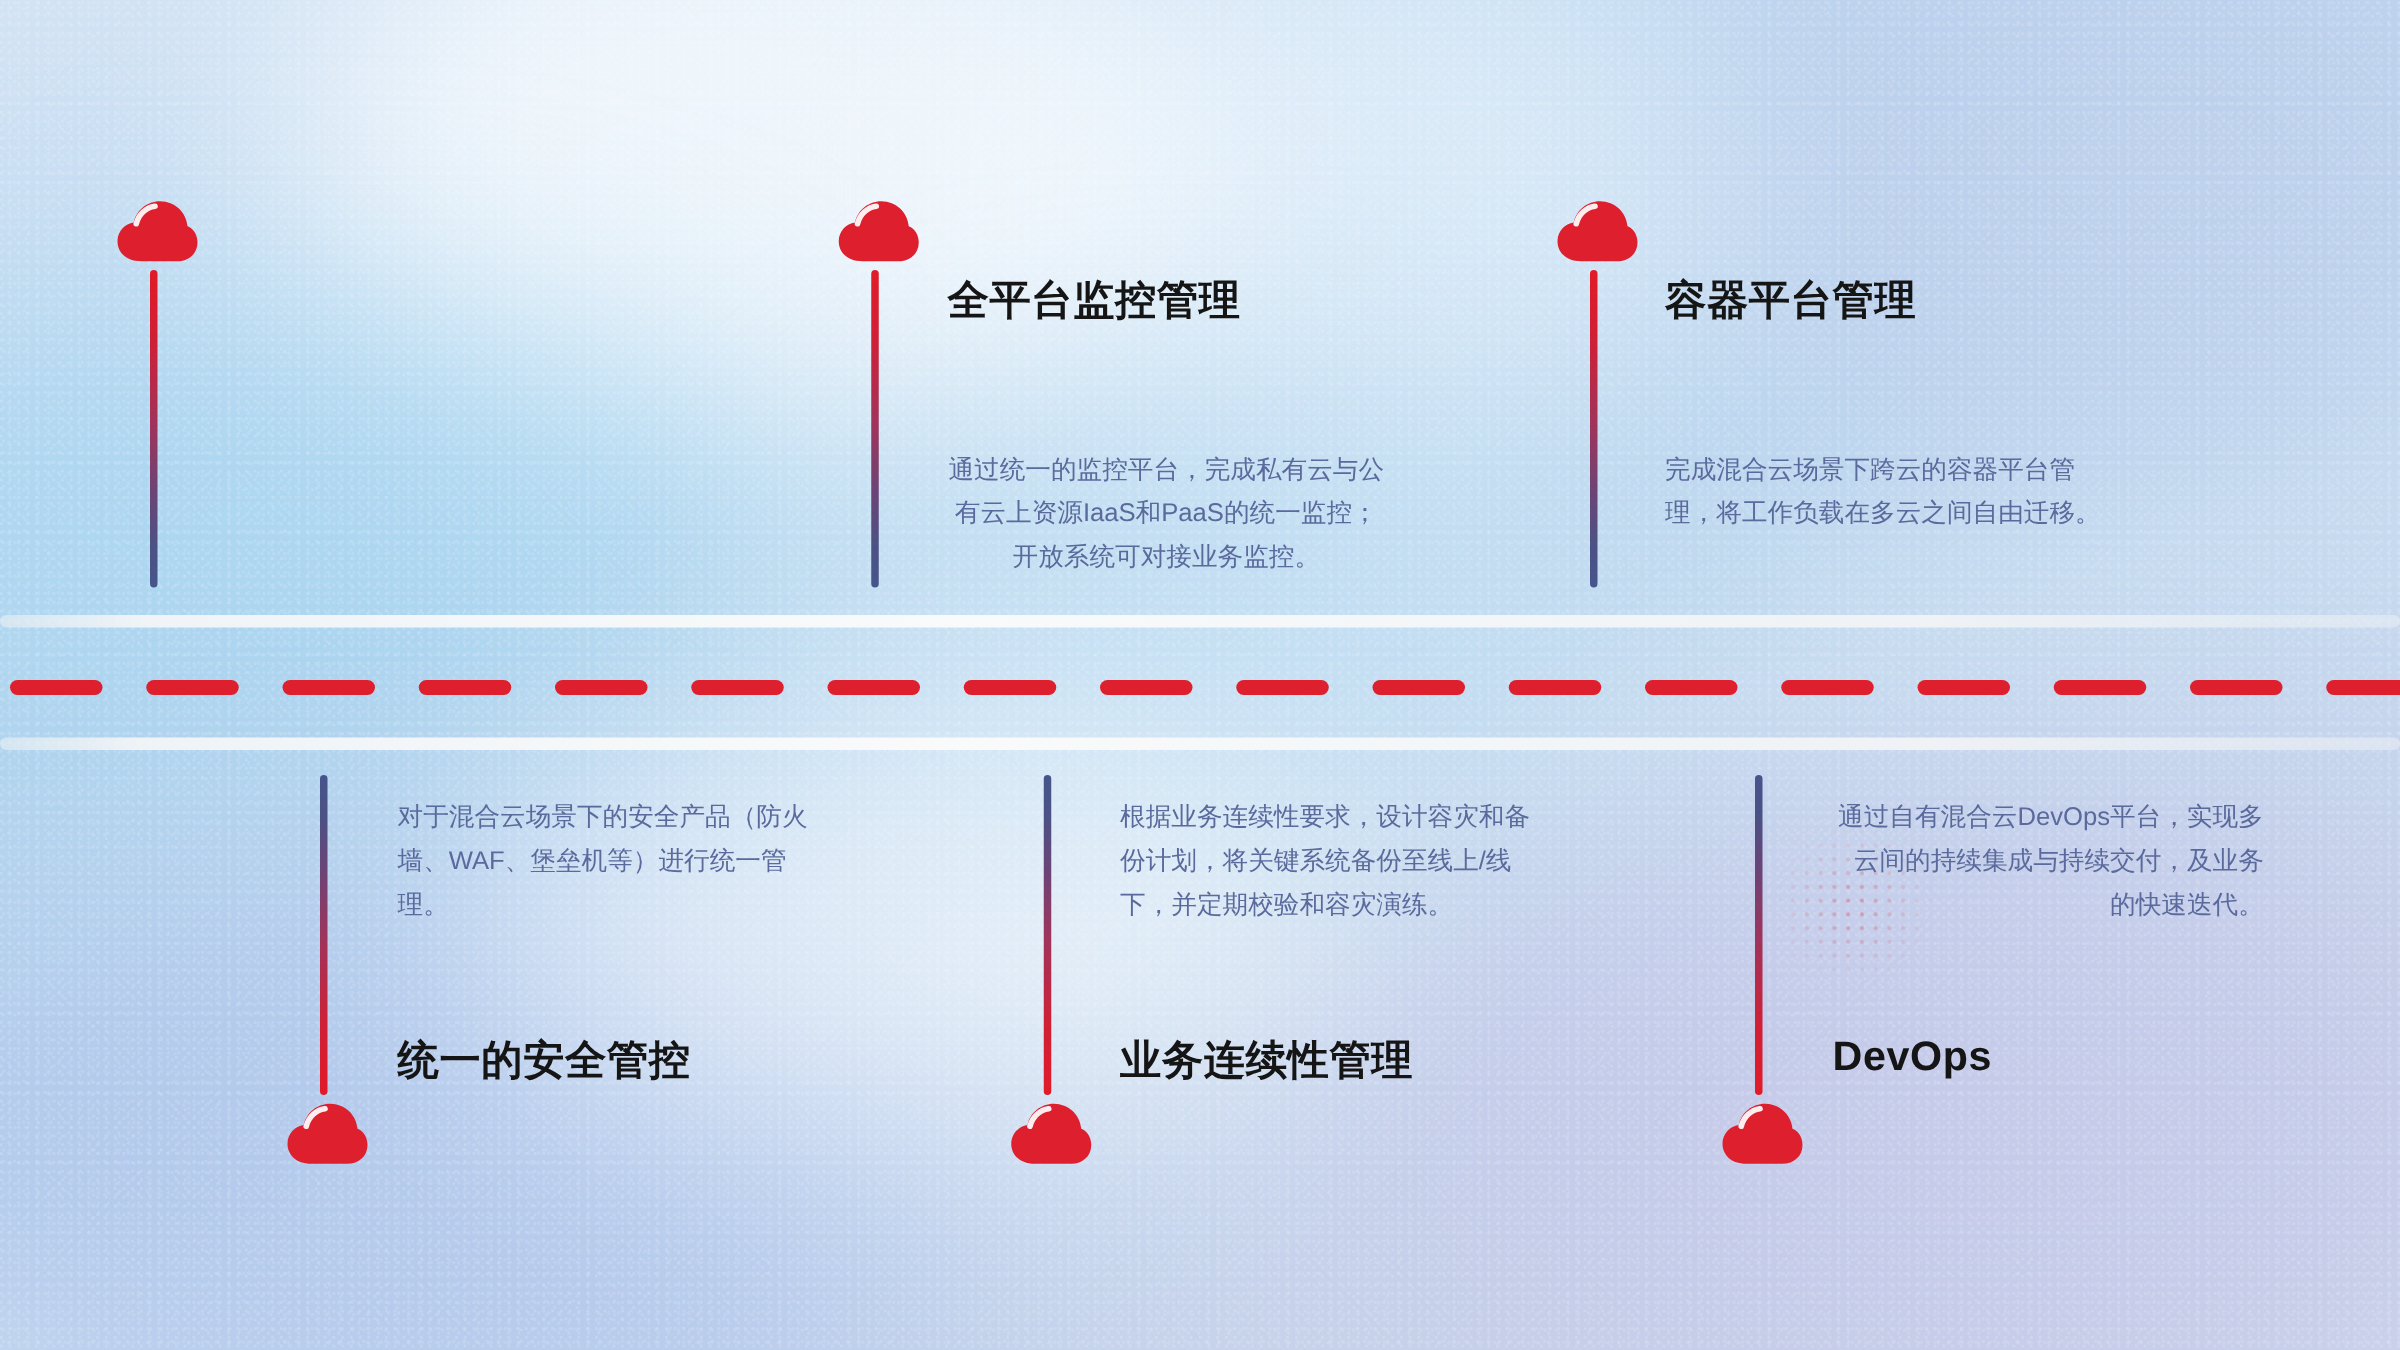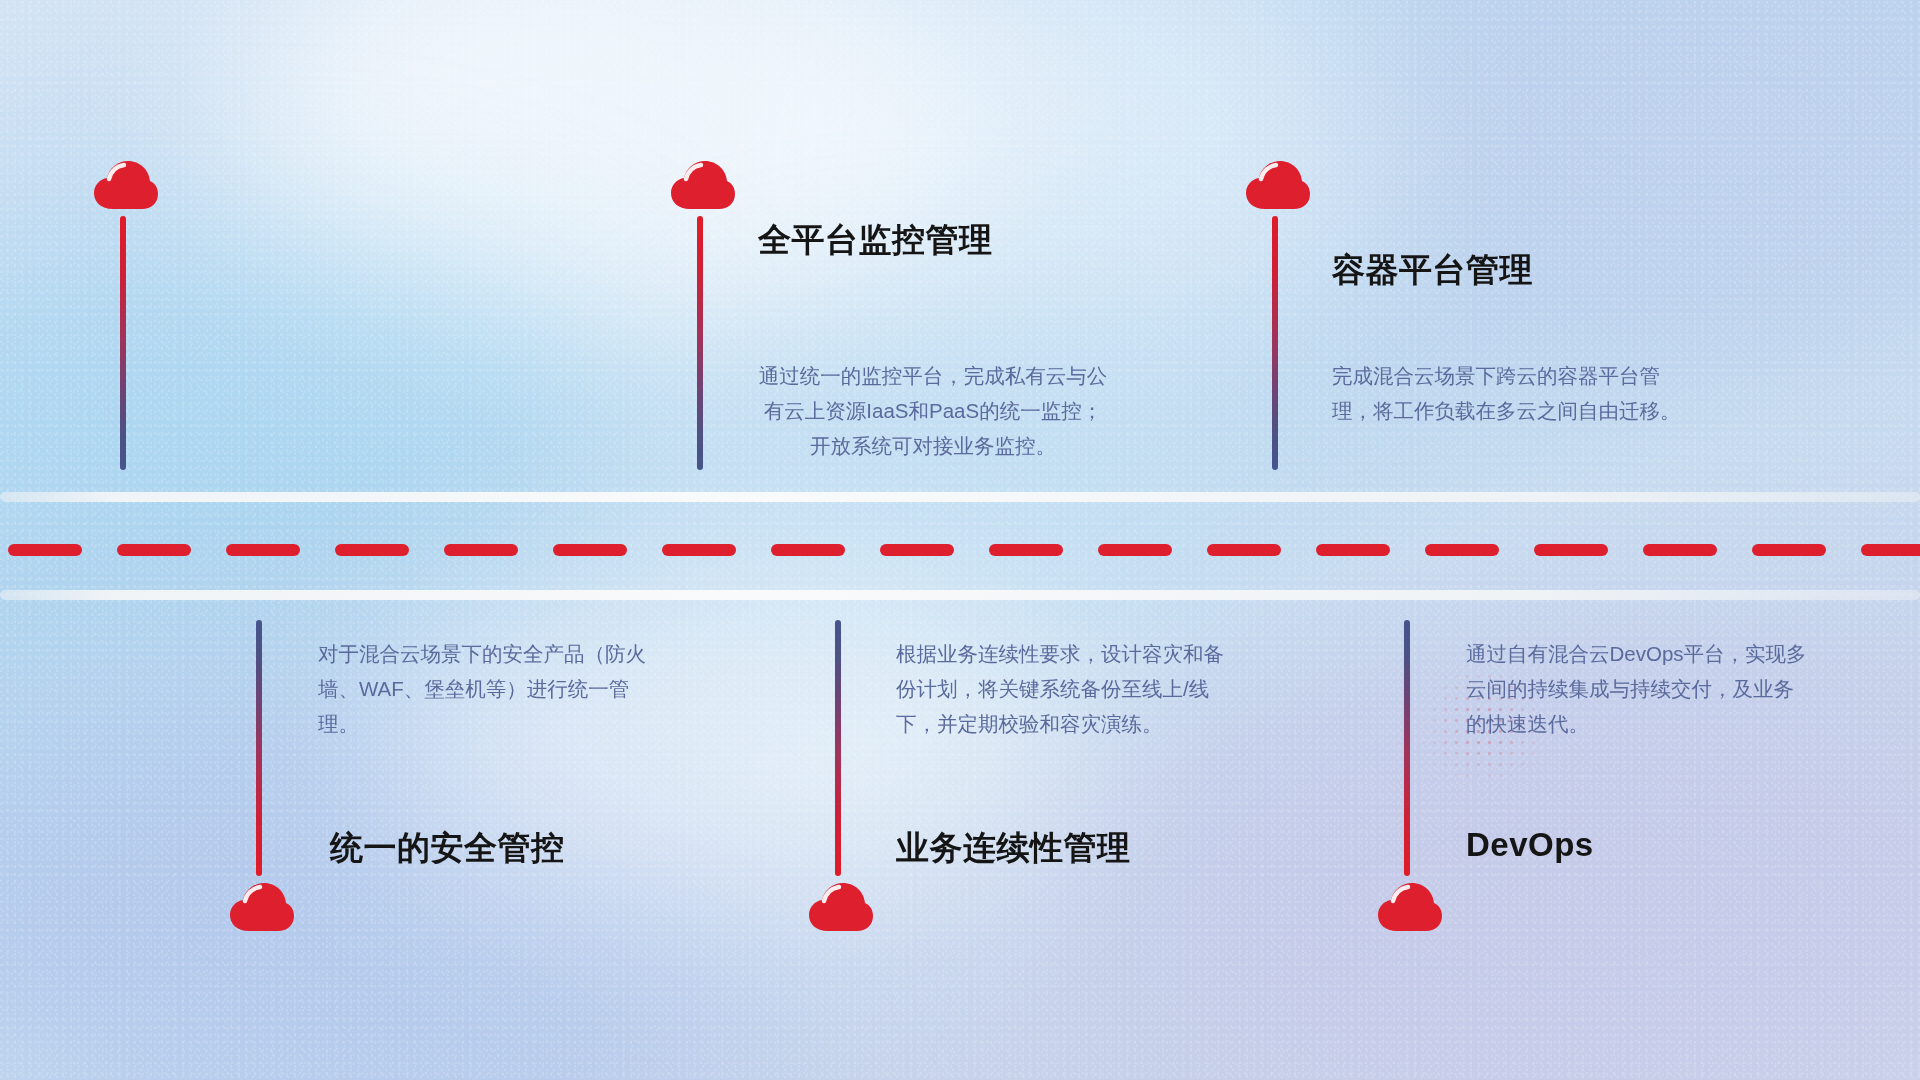--- a/index.html
+++ b/index.html
@@ -224,34 +224,34 @@
 
   <div class="pin pin-top" style="left:1272px; top:160px; height:310px;">
     <div class="stem" style="top:56px; height:254px;"></div>
     <div class="cloud" style="left:-27px; top:0px;">
       <svg viewBox="0 0 66 50" xmlns="http://www.w3.org/2000/svg">
         <path d="M20 49 C8 49 1 42 1 33 C1 25 7 19 14 18 C16 8 25 1 35 1 C47 1 56 10 57 21 C62 23 65 28 65 34 C65 43 58 49 49 49 Z" fill="#dd1f2e"></path>
         <path d="M16 19 C18 11 24 6 31 5" stroke="#ffffff" stroke-width="4.5" stroke-linecap="round" fill="none" opacity="0.92"></path>
       </svg>
     </div>
   </div>
-  <div class="card-title" style="left:1332px; top:218px;margin-top:30px;">容器平台管理</div>
+  <div class="card-title" style="left:1332px; top:218px;">容器平台管理</div>
   <div class="card-body" style="left:1332px; top:358px;">完成混合云场景下跨云的容器平台管理，将工作负载在多云之间自由迁移。</div>
 
   <div class="pin pin-bottom" style="left:256px; top:620px; height:312px;">
     <div class="stem" style="top:0px; height:256px;"></div>
     <div class="cloud" style="left:-27px; top:262px;">
       <svg viewBox="0 0 66 50" xmlns="http://www.w3.org/2000/svg">
         <path d="M20 49 C8 49 1 42 1 33 C1 25 7 19 14 18 C16 8 25 1 35 1 C47 1 56 10 57 21 C62 23 65 28 65 34 C65 43 58 49 49 49 Z" fill="#dd1f2e"></path>
         <path d="M16 19 C18 11 24 6 31 5" stroke="#ffffff" stroke-width="4.5" stroke-linecap="round" fill="none" opacity="0.92"></path>
       </svg>
     </div>
   </div>
   <div class="card-body w-narrow" style="left:318px; top:636px;">对于混合云场景下的安全产品（防火墙、WAF、堡垒机等）进行统一管理。</div>
-  <div class="card-title" style="left:330px; top:826px;">统一的安全管控</div>
+  <div class="card-title" style="left:318px; top:826px;">统一的安全管控</div>
 
   <div class="pin pin-bottom" style="left:835px; top:620px; height:312px;">
     <div class="stem" style="top:0px; height:256px;"></div>
     <div class="cloud" style="left:-27px; top:262px;">
       <svg viewBox="0 0 66 50" xmlns="http://www.w3.org/2000/svg">
         <path d="M20 49 C8 49 1 42 1 33 C1 25 7 19 14 18 C16 8 25 1 35 1 C47 1 56 10 57 21 C62 23 65 28 65 34 C65 43 58 49 49 49 Z" fill="#dd1f2e"></path>
         <path d="M16 19 C18 11 24 6 31 5" stroke="#ffffff" stroke-width="4.5" stroke-linecap="round" fill="none" opacity="0.92"></path>
       </svg>
     </div>
   </div>
@@ -260,16 +260,16 @@
 
   <div class="pin pin-bottom" style="left:1404px; top:620px; height:312px;">
     <div class="stem" style="top:0px; height:256px;"></div>
     <div class="cloud" style="left:-27px; top:262px;">
       <svg viewBox="0 0 66 50" xmlns="http://www.w3.org/2000/svg">
         <path d="M20 49 C8 49 1 42 1 33 C1 25 7 19 14 18 C16 8 25 1 35 1 C47 1 56 10 57 21 C62 23 65 28 65 34 C65 43 58 49 49 49 Z" fill="#dd1f2e"></path>
         <path d="M16 19 C18 11 24 6 31 5" stroke="#ffffff" stroke-width="4.5" stroke-linecap="round" fill="none" opacity="0.92"></path>
       </svg>
     </div>
   </div>
-  <div class="card-body w-narrow" style="left:1466px; top:636px;">通过自有混合云DevOps平台，实现多云间的持续集成与持续交付，及业务的快速迭代。</div>
+  <div class="card-body w-narrow" style="left:1466px; top:636px;text-align:right;">通过自有混合云DevOps平台，实现多云间的持续集成与持续交付，及业务的快速迭代。</div>
   <div class="card-title" style="left:1466px; top:826px;">DevOps</div>
 
 </div>
 
 </body></html>

